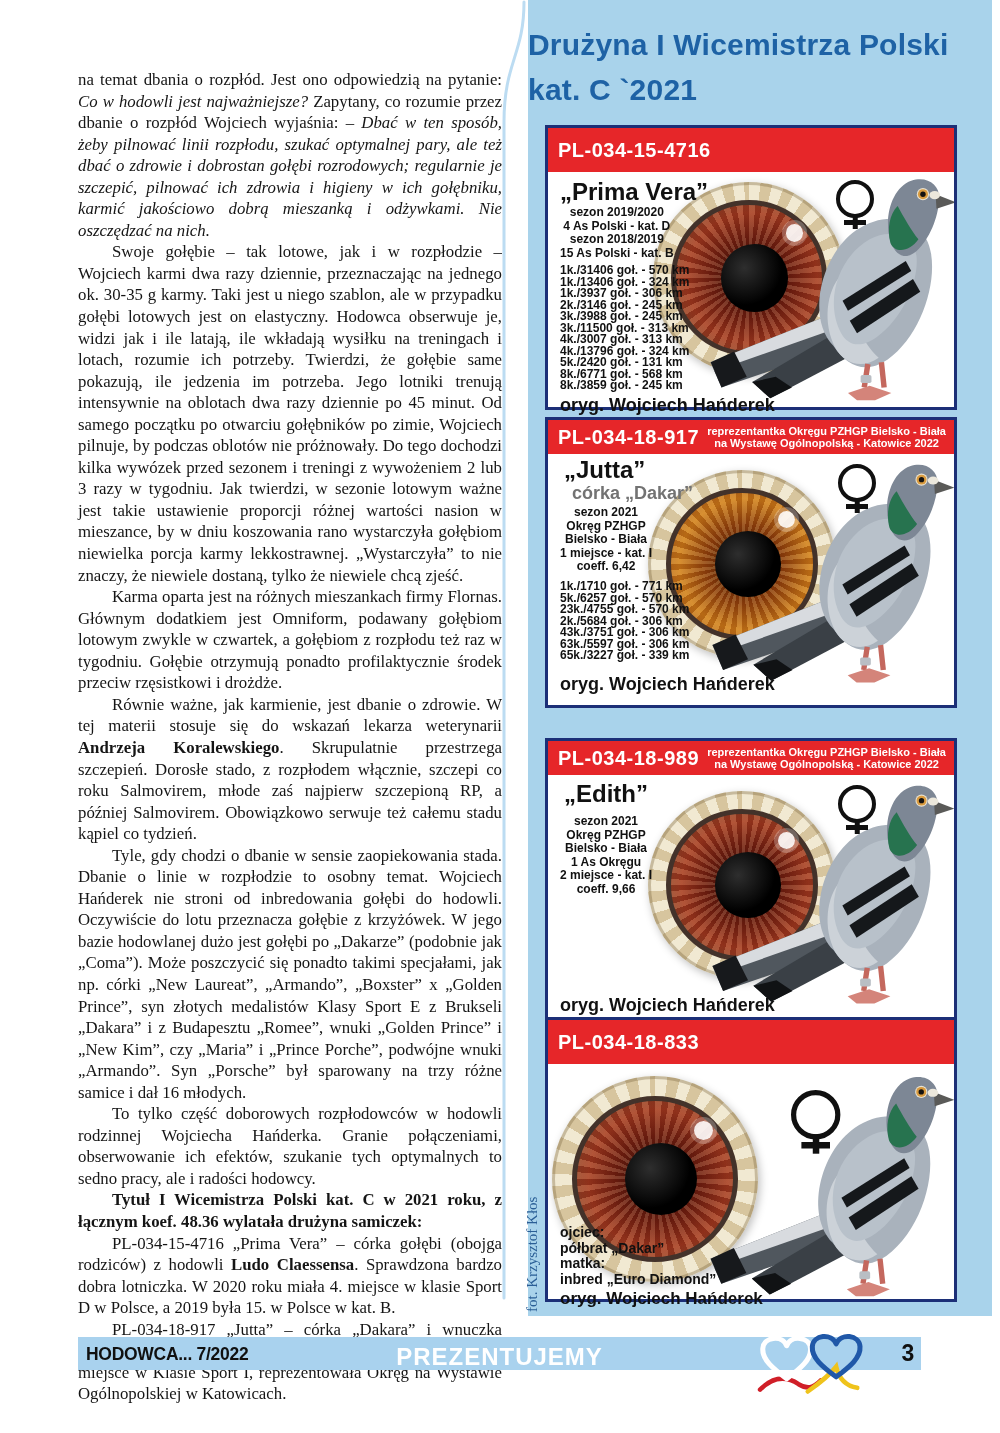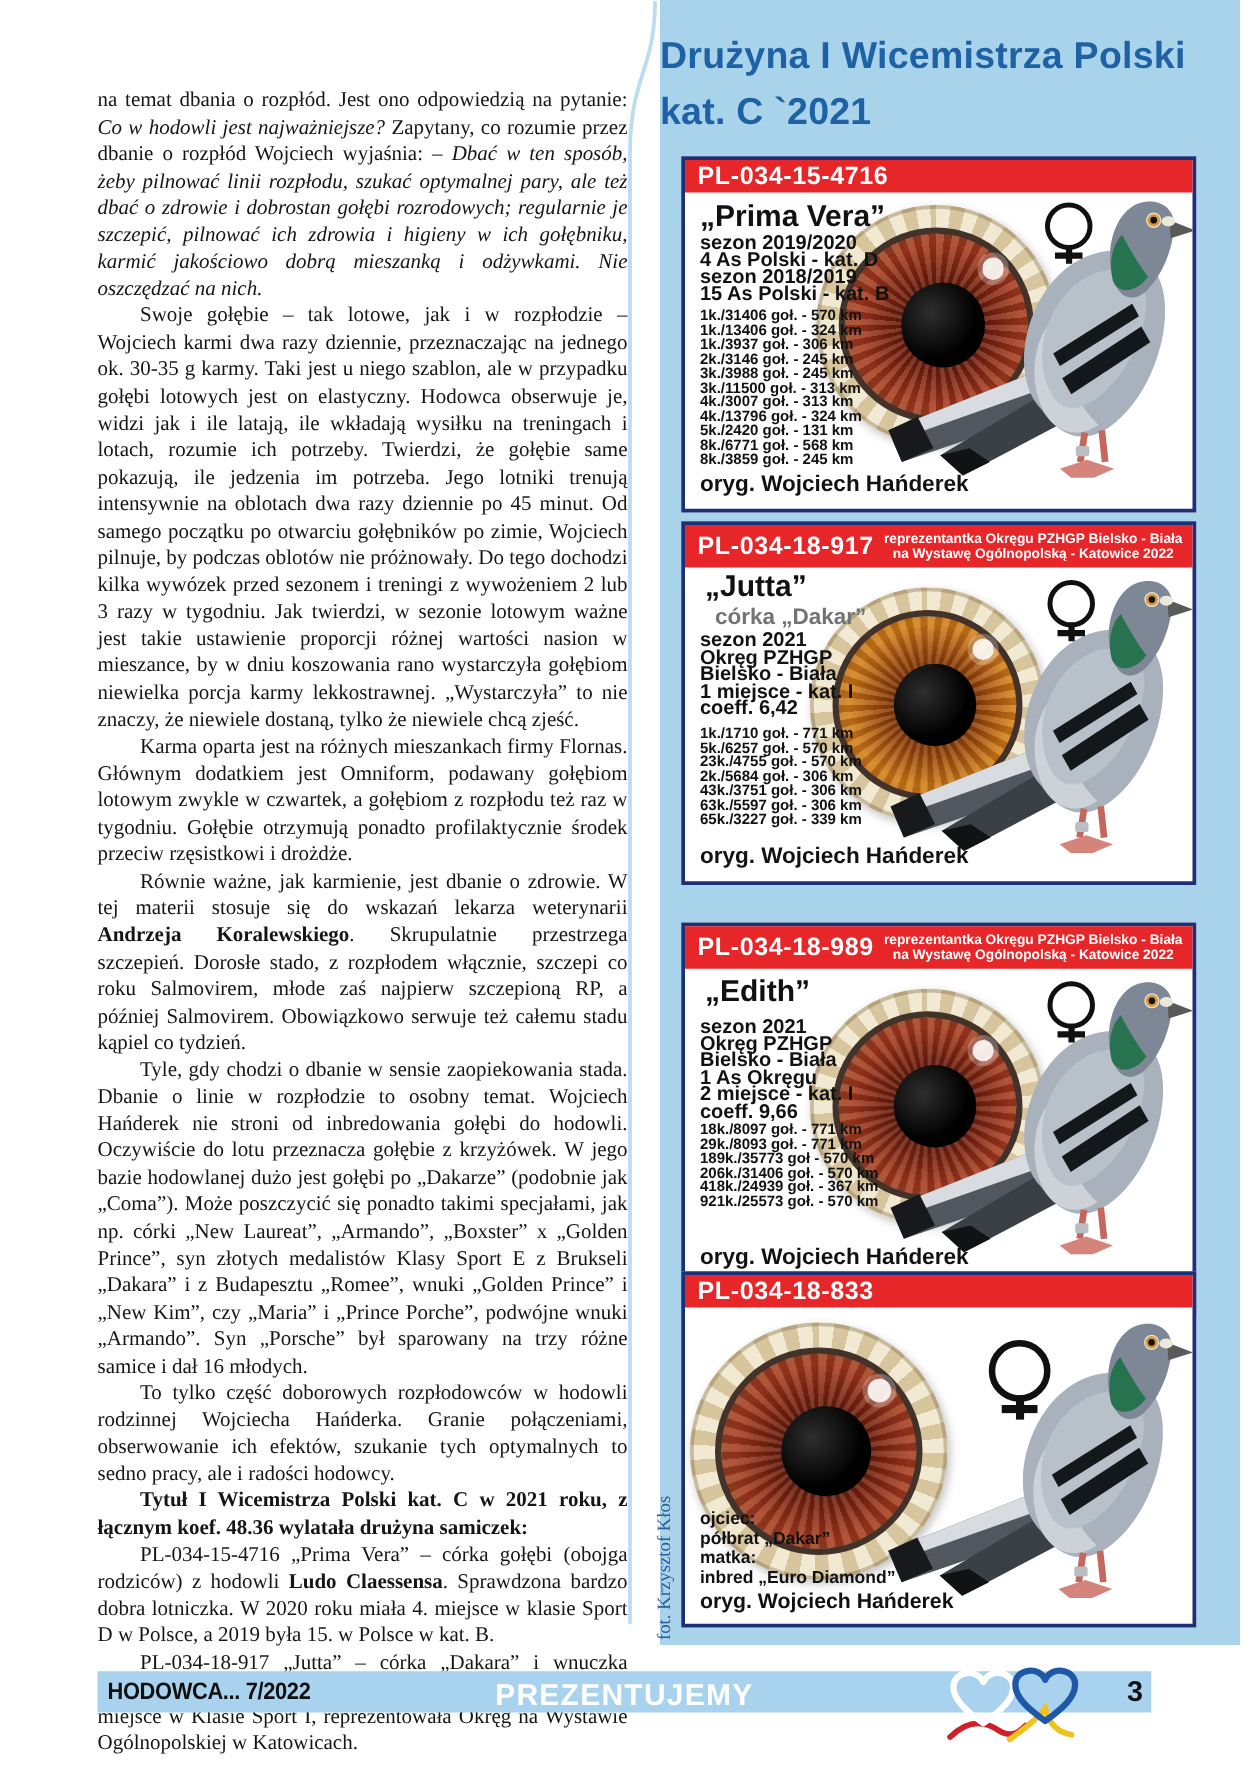--- a/index.html
+++ b/index.html
@@ -21,30 +21,30 @@
   .panel{position:absolute;left:528px;top:0;width:464px;height:1316px;background:#a9d3eb;}
   .panel-title{padding-top:22px;color:#1e62a5;
                font-family:"Liberation Sans",sans-serif;font-weight:700;
                font-size:30px;line-height:45px;letter-spacing:0.2px;}
 
   
   .card{position:absolute;left:17px;width:412px;background:#ffffff;
         border:3px solid #1c2f77;box-sizing:border-box;
         font-family:"Liberation Sans",sans-serif;}
   .card-head{display:flex;align-items:center;background:#e62629;color:#fff;
-             padding:0 6px 0 10px;height:26px;}
+             padding:0 6px 0 10px;height:44px;}
   .card-head.tall{height:34px;}
   .ring{font-size:20px;font-weight:700;letter-spacing:0.5px;white-space:nowrap;}
   .note{margin-left:auto;text-align:center;white-space:pre-line;
         font-size:11px;line-height:12.5px;font-weight:700;padding-right:2px;}
   .card-body{position:relative;width:100%;overflow:hidden;}
   .cname{position:absolute;z-index:4;font-size:24px;font-weight:700;color:#111;}
   .cname-sub{position:absolute;z-index:4;font-size:18px;font-weight:700;color:#737373;}
-  .cinfo{position:absolute;z-index:4;font-size:16px;line-height:13.5px;font-weight:700;
-         white-space:pre-line;color:#111;}
+  .cinfo{position:absolute;z-index:4;font-size:12px;line-height:13.5px;font-weight:700;
+         white-space:pre-line;color:#111;text-align:center;}
   .cresults{position:absolute;z-index:4;font-size:12px;line-height:11.5px;font-weight:700;
             white-space:pre-line;color:#111;}
   .cparents{position:absolute;z-index:4;font-size:14px;line-height:15.5px;font-weight:700;
             white-space:pre-line;color:#111;}
   .corigin{position:absolute;z-index:4;font-size:18px;font-weight:700;color:#111;}
 
   
   .eye{position:absolute;z-index:1;border-radius:50%;
        background:repeating-conic-gradient(#f1e9d2 0deg 7deg,#d7c59e 7deg 14deg);
        box-shadow:inset 0 0 0 3px rgba(120,100,60,.35), 2px 3px 8px rgba(0,0,0,.25);
@@ -228,26 +228,20 @@
             <use href="#pigeon-art"></use>
           </svg>
         <div class="venus" style="left:290px;top:10px"></div>
         <div class="cname" style="left:16px;top:5px">„Edith”</div>
         <div class="cinfo" style="left:12px;top:40px">sezon 2021
 Okręg PZHGP
 Bielsko - Biała
 1 As Okręgu
 2 miejsce - kat. I
 coeff. 9,66</div>
-        <div class="cresults" style="left:12px;top:123px">18k./8097 goł. - 771 km
-29k./8093 goł. - 771 km
-189k./35773 goł - 570 km
-206k./31406 goł. - 570 km
-418k./24939 goł. - 367 km
-921k./25573 goł. - 570 km</div>
         <div class="corigin" style="left:12px;bottom:8px">oryg. Wojciech Hańderek</div>
       </div>
     </div>
 
     <div class="card" style="top:1017px;height:285px">
       <div class="card-head">
         <span class="ring">PL-034-18-833</span>
         <span class="note"></span>
       </div>
       <div class="card-body" style="height:249px">

